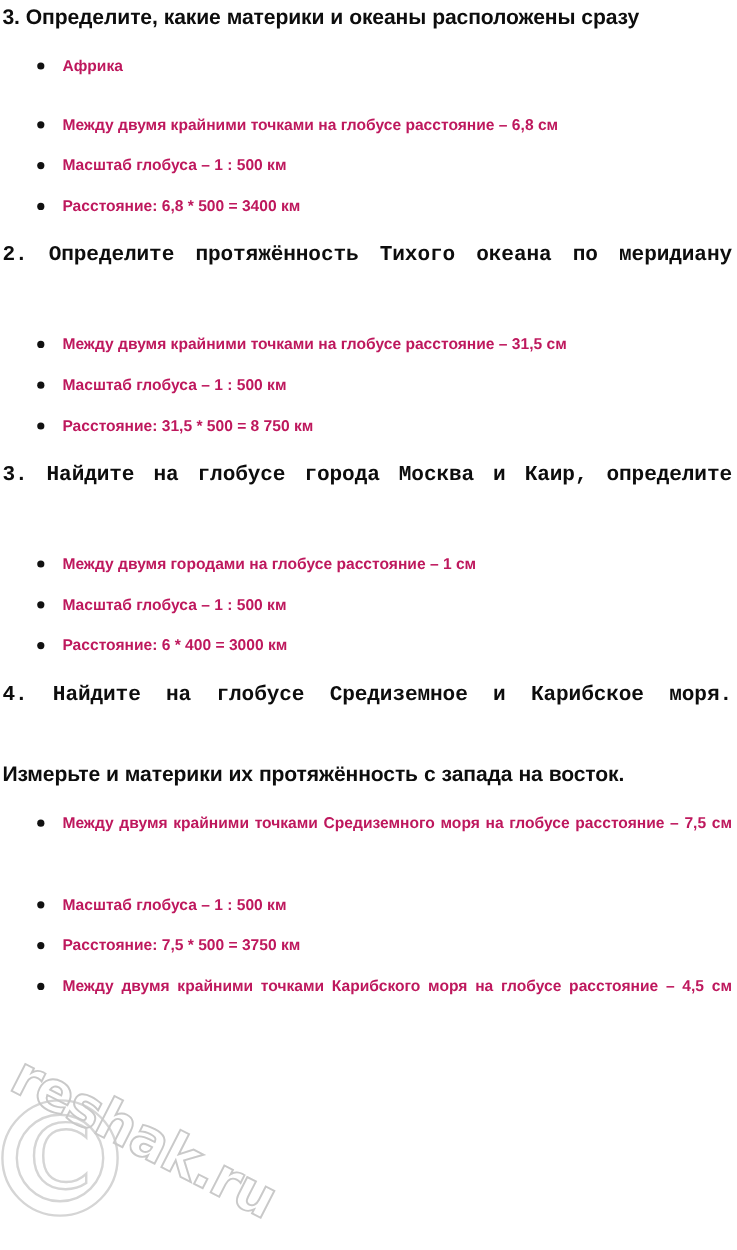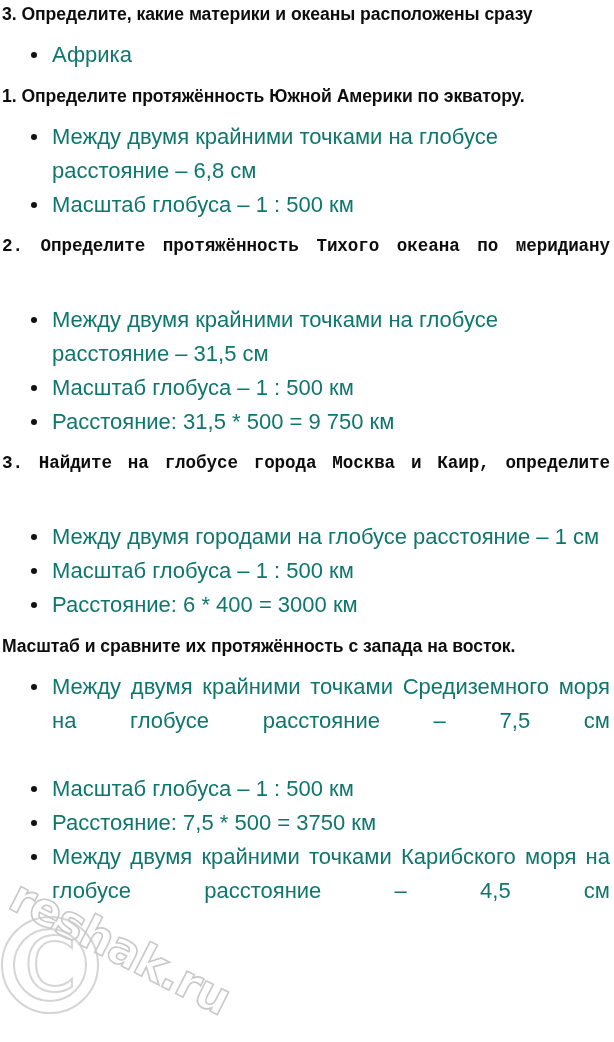--- a/index.html
+++ b/index.html
@@ -75,24 +75,24 @@
   
   ul.bullets {
     list-style: none;
     margin: 0;
     padding: 0;
   }
   ul.bullets > li {
     position: relative;
     padding-left: 50px;
     margin: 0;
-    font-size: 22px;
+    font-size: 13px;
     line-height: 34px;
-    font-weight: 400;
-    color: #0f766e;
+    font-weight: 700;
+    color: #be185d;
     text-align: left;
   }
   ul.bullets > li.justified {
     text-align: justify;
     text-justify: inter-word;
   }
   ul.bullets > li .btext {
     display: block;
   }
   ul.bullets > li .btext.stretch {
@@ -161,67 +161,68 @@
       <div class="task-heading">
         <span class="jline last">3. Определите, какие материки и океаны расположены сразу</span>
       </div>
       <div class="gap-after-heading"></div>
       <ul class="bullets">
         <li>
           <span class="btext">Африка</span>
         </li>
       </ul>
       <div class="gap-after-list"></div>
-      <div class="task-heading single-line">
-        <span class="jline last">1. Определите протяжённость Южной Америки по экватору.</span>
-      </div>
       <div class="gap-after-heading"></div>
       <ul class="bullets">
         <li>
           <span class="btext">Между двумя крайними точками на глобусе расстояние – 6,8 см</span>
         </li>
         <li>
           <span class="btext">Масштаб глобуса – 1 : 500 км</span>
         </li>
+        <li>
+          <span class="btext">Расстояние: 6,8 * 500 = 3400 км</span>
+        </li>
       </ul>
       <div class="gap-after-list"></div>
       <div class="task-heading">
         <span class="jline stretch">2. Определите протяжённость Тихого океана по меридиану</span>
       </div>
       <div class="gap-after-heading"></div>
       <ul class="bullets">
         <li>
           <span class="btext">Между двумя крайними точками на глобусе расстояние – 31,5 см</span>
         </li>
         <li>
           <span class="btext">Масштаб глобуса – 1 : 500 км</span>
         </li>
         <li>
-          <span class="btext">Расстояние: 31,5 * 500 = 9 750 км</span>
+          <span class="btext">Расстояние: 31,5 * 500 = 8 750 км</span>
         </li>
       </ul>
       <div class="gap-after-list"></div>
       <div class="task-heading">
         <span class="jline stretch">3. Найдите на глобусе города Москва и Каир, определите</span>
       </div>
       <div class="gap-after-heading"></div>
       <ul class="bullets">
         <li>
           <span class="btext">Между двумя городами на глобусе расстояние – 1 см</span>
         </li>
         <li>
           <span class="btext">Масштаб глобуса – 1 : 500 км</span>
         </li>
         <li>
           <span class="btext">Расстояние: 6 * 400 = 3000 км</span>
         </li>
       </ul>
       <div class="gap-after-list"></div>
       <div class="task-heading">
-        <span class="jline last">Масштаб и сравните их протяжённость с запада на восток.</span>
+        <span class="jline stretch">4. Найдите на глобусе Средиземное и Карибское моря.</span>
+        <span class="jline last">Измерьте и материки их протяжённость с запада на восток.</span>
       </div>
       <div class="gap-after-heading"></div>
       <ul class="bullets">
         <li class="justified">
           <span class="btext stretch">Между двумя крайними точками Средиземного моря на глобусе расстояние – 7,5 см</span>
         </li>
         <li>
           <span class="btext">Масштаб глобуса – 1 : 500 км</span>
         </li>
         <li>

